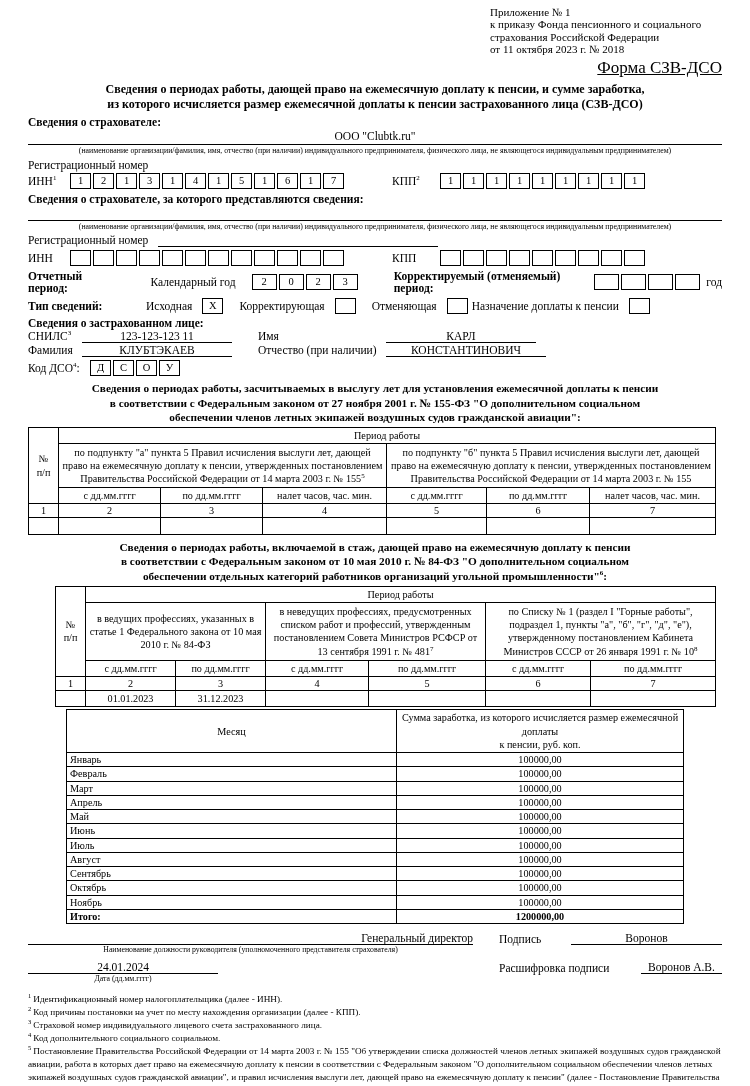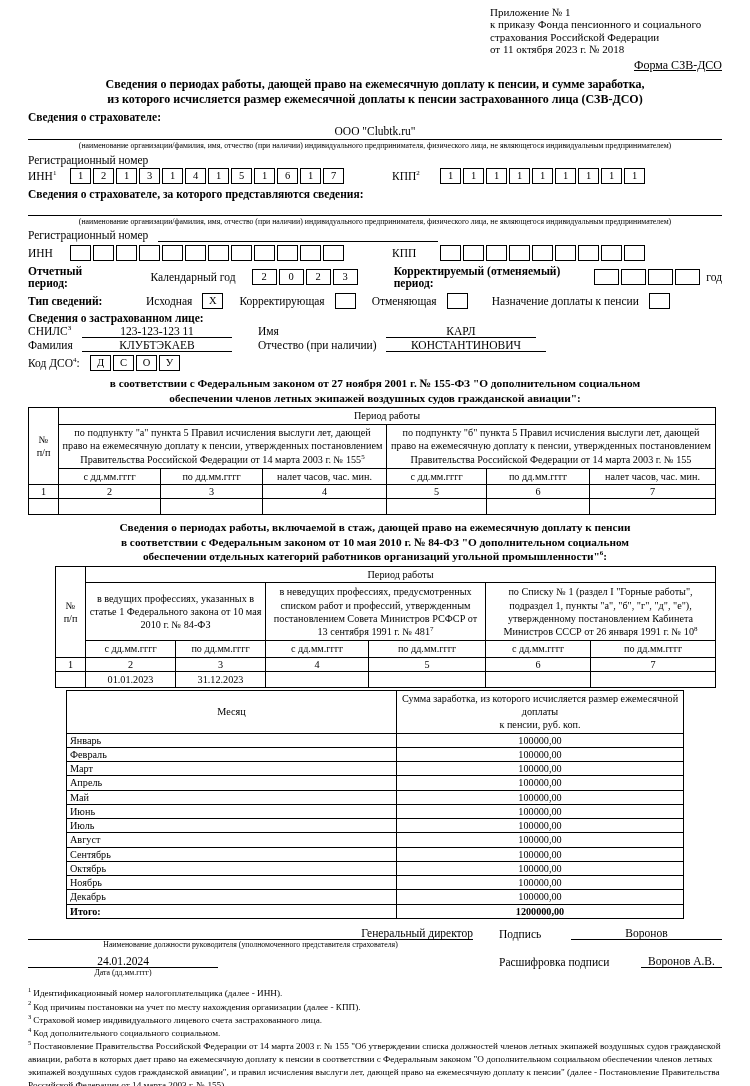--- a/index.html
+++ b/index.html
@@ -5,21 +5,21 @@
   html,body{margin:0;padding:0;background:#ffffff;}
   .page{
     width:750px;height:1086px;box-sizing:border-box;
     padding:6px 28px 4px 28px;overflow:hidden;position:relative;
     font-family:"Liberation Serif","DejaVu Serif",serif;color:#000;background:#fff;
   }
   .b{font-weight:bold;}
   sup{font-size:7px;vertical-align:super;line-height:0;}
   
   .appendix{margin-left:462px;font-size:11px;line-height:1.12;}
-  .form-label{text-align:right;font-size:12px;text-decoration:underline;margin-top:3px;}
+  .form-label{text-align:right;font-size:17px;text-decoration:underline;margin-top:3px;}
   .title{text-align:center;font-weight:bold;font-size:12px;line-height:1.25;margin-top:4px;}
   
   .secline{font-size:11.5px;font-weight:bold;margin-top:4px;}
   .center-name{ text-align:center;font-size:11.5px;border-bottom:1.5px solid #000;margin-top:2px;min-height:14px;}
   .caption{font-size:7.8px;text-align:center;line-height:1.2;margin-top:1px;}
   .row{display:flex;align-items:flex-end;font-size:11.5px;margin-top:4px;}
   .rowc{display:flex;align-items:center;font-size:11.5px;margin-top:4px;}
   .boxes{display:inline-flex;gap:2px;align-items:center;}
   .box{display:inline-block;box-sizing:border-box;width:21px;height:16px;border:1.4px solid #000;
        font-size:10.5px;line-height:14px;text-align:center;}
@@ -159,21 +159,21 @@
   </div>
 
   <div class="rowc">
     <span class="b" style="width:90px;">Тип сведений:</span>
     <span style="margin-left:28px;">Исходная</span>
     <span class="box" style="margin-left:10px;">X</span>
     <span style="margin-left:16px;">Корректирующая</span>
     <span class="box" style="margin-left:10px;"></span>
     <span style="margin-left:16px;">Отменяющая</span>
     <span class="box" style="margin-left:10px;"></span>
-    <span style="margin-left:24px;">Назначение доплаты к пенсии</span>
+    <span style="margin-left:4px;">Назначение доплаты к пенсии</span>
     <span class="box" style="margin-left:10px;"></span>
   </div>
 
   <div class="secline" style="margin-top:3px;">Сведения о застрахованном лице:</div>
   <div class="rowc" style="margin-top:1px;">
     <span style="width:54px;"><span>СНИЛС</span><sup>3</sup></span>
     <span class="ufield" style="width:150px;">123-123-123 11</span>
     <span style="margin-left:26px;width:128px;">Имя</span>
     <span class="ufield" style="width:150px;">КАРЛ</span>
   </div>
@@ -187,20 +187,21 @@
     <span style="width:62px;"><span>Код ДСО</span><sup>4</sup><span>:</span></span>
     <span class="boxes">
         <span class="box">Д</span>
         <span class="box">С</span>
         <span class="box">О</span>
         <span class="box">У</span>
       </span>
   </div>
 
   <div class="theading">
+    <div>Сведения о периодах работы, засчитываемых в выслугу лет для установления ежемесячной доплаты к пенсии</div>
     <div>в соответствии с Федеральным законом от 27 ноября 2001 г. № 155-ФЗ "О дополнительном социальном</div>
     <div>обеспечении членов летных экипажей воздушных судов гражданской авиации":</div>
   </div>
 
   <table class="t-outer" style="width:687px;">
     <colgroup>
       <col style="width:30px;">
         <col style="width:102px;">
         <col style="width:102px;">
         <col style="width:124px;">
@@ -354,24 +355,20 @@
           <td>100000,00</td>
         </tr>
         <tr class="monthrow">
           <td class="mname">Октябрь</td>
           <td>100000,00</td>
         </tr>
         <tr class="monthrow">
           <td class="mname">Ноябрь</td>
           <td>100000,00</td>
         </tr>
-        <tr class="monthrow">
-          <td class="mname">Декабрь</td>
-          <td>100000,00</td>
-        </tr>
       </tbody>
     <tbody>
       <tr class="totalrow">
         <td class="mname">Итого:</td>
         <td>1200000,00</td>
       </tr>
     </tbody>
   </table>
 
   <div class="sigrow">

